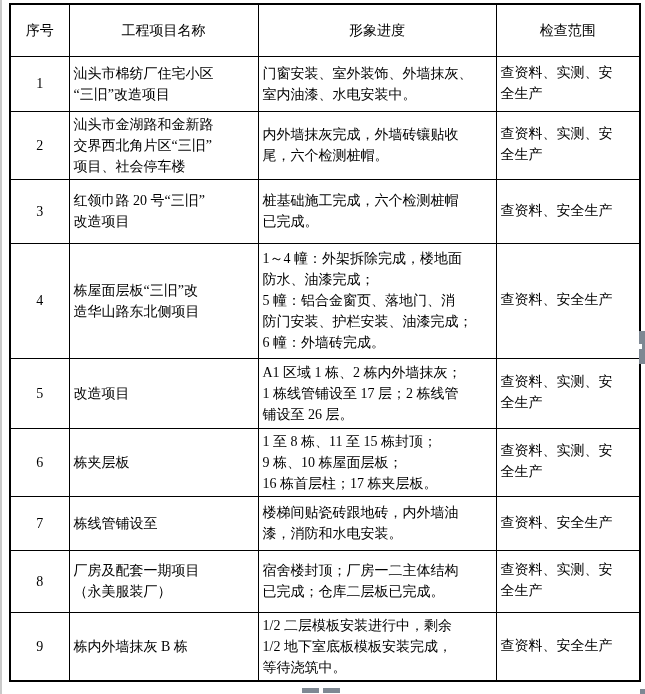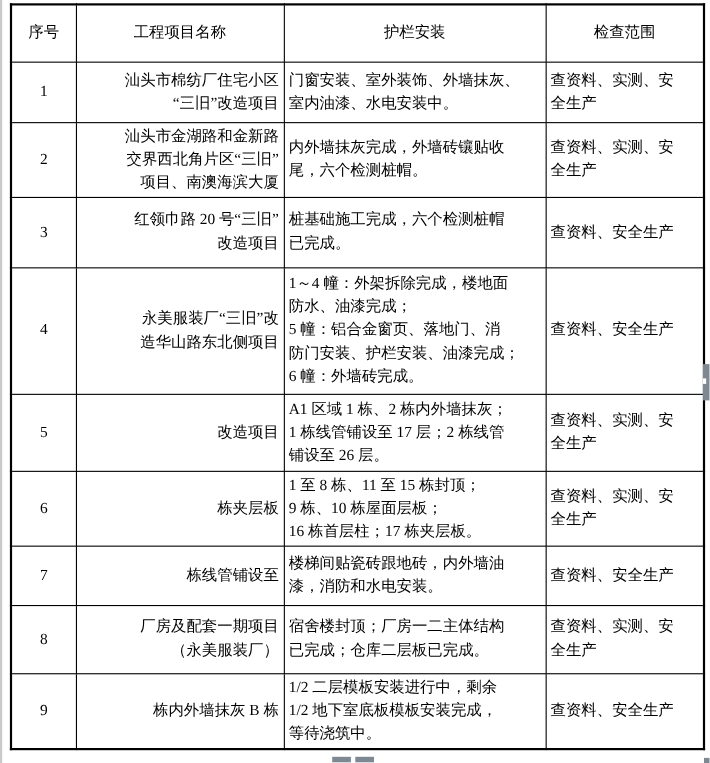--- a/index.html
+++ b/index.html
@@ -31,23 +31,23 @@
   .doc-table col.c4 { width: 144px; }
   .doc-table th, .doc-table td {
     border: 1px solid #000000;
     padding: 2px 4px;
     vertical-align: middle;
     white-space: pre-line;
     font-weight: normal;
     overflow: hidden;
   }
   .cell-no    { text-align: center; }
-  .cell-name  { text-align: right; }
+  .cell-name  { text-align: left; }
   .cell-prog  { text-align: left; padding-left: 5px; margin-left: 40px; }
-  .cell-scope { text-align: left; padding-left: 5px; }
+  .cell-scope { text-align: left; padding-left: 5px; font-family: Liberation Mono, monospace; }
   .doc-table thead th { text-align: center; }
   
   .doc-table tr.hrow { height: 52px; }
   .doc-table tr.r1 { height: 55px; }
   .doc-table tr.r2 { height: 67px; }
   .doc-table tr.r3 { height: 64px; }
   .doc-table tr.r4 { height: 115px; }
   .doc-table tr.r5 { height: 70px; }
   .doc-table tr.r6 { height: 63px; }
   .doc-table tr.r7 { height: 54px; }
@@ -89,55 +89,55 @@
   <colgroup>
     <col class="c1">
       <col class="c2">
       <col class="c3">
       <col class="c4">
   </colgroup>
   <thead>
     <tr class="hrow">
       <th>序号</th>
       <th>工程项目名称</th>
-      <th>护栏安装</th>
+      <th>形象进度</th>
       <th>检查范围</th>
     </tr>
   </thead>
   <tbody>
     <tr class="r1">
       <td class="cell-no">1</td>
       <td class="cell-name">汕头市棉纺厂住宅小区
 “三旧”改造项目</td>
       <td class="cell-prog">门窗安装、室外装饰、外墙抹灰、
 室内油漆、水电安装中。</td>
       <td class="cell-scope">查资料、实测、安
 全生产</td>
     </tr>
     <tr class="r2">
       <td class="cell-no">2</td>
       <td class="cell-name">汕头市金湖路和金新路
 交界西北角片区“三旧”
-项目、南澳海滨大厦</td>
+项目、社会停车楼</td>
       <td class="cell-prog">内外墙抹灰完成，外墙砖镶贴收
 尾，六个检测桩帽。</td>
       <td class="cell-scope">查资料、实测、安
 全生产</td>
     </tr>
     <tr class="r3">
       <td class="cell-no">3</td>
       <td class="cell-name">红领巾路 20 号“三旧”
 改造项目</td>
       <td class="cell-prog">桩基础施工完成，六个检测桩帽
 已完成。</td>
       <td class="cell-scope">查资料、安全生产</td>
     </tr>
     <tr class="r4">
       <td class="cell-no">4</td>
-      <td class="cell-name">永美服装厂“三旧”改
+      <td class="cell-name">栋屋面层板“三旧”改
 造华山路东北侧项目</td>
       <td class="cell-prog">1～4 幢：外架拆除完成，楼地面
 防水、油漆完成；
 5 幢：铝合金窗页、落地门、消
 防门安装、护栏安装、油漆完成；
 6 幢：外墙砖完成。</td>
       <td class="cell-scope">查资料、安全生产</td>
     </tr>
     <tr class="r5">
       <td class="cell-no">5</td>

